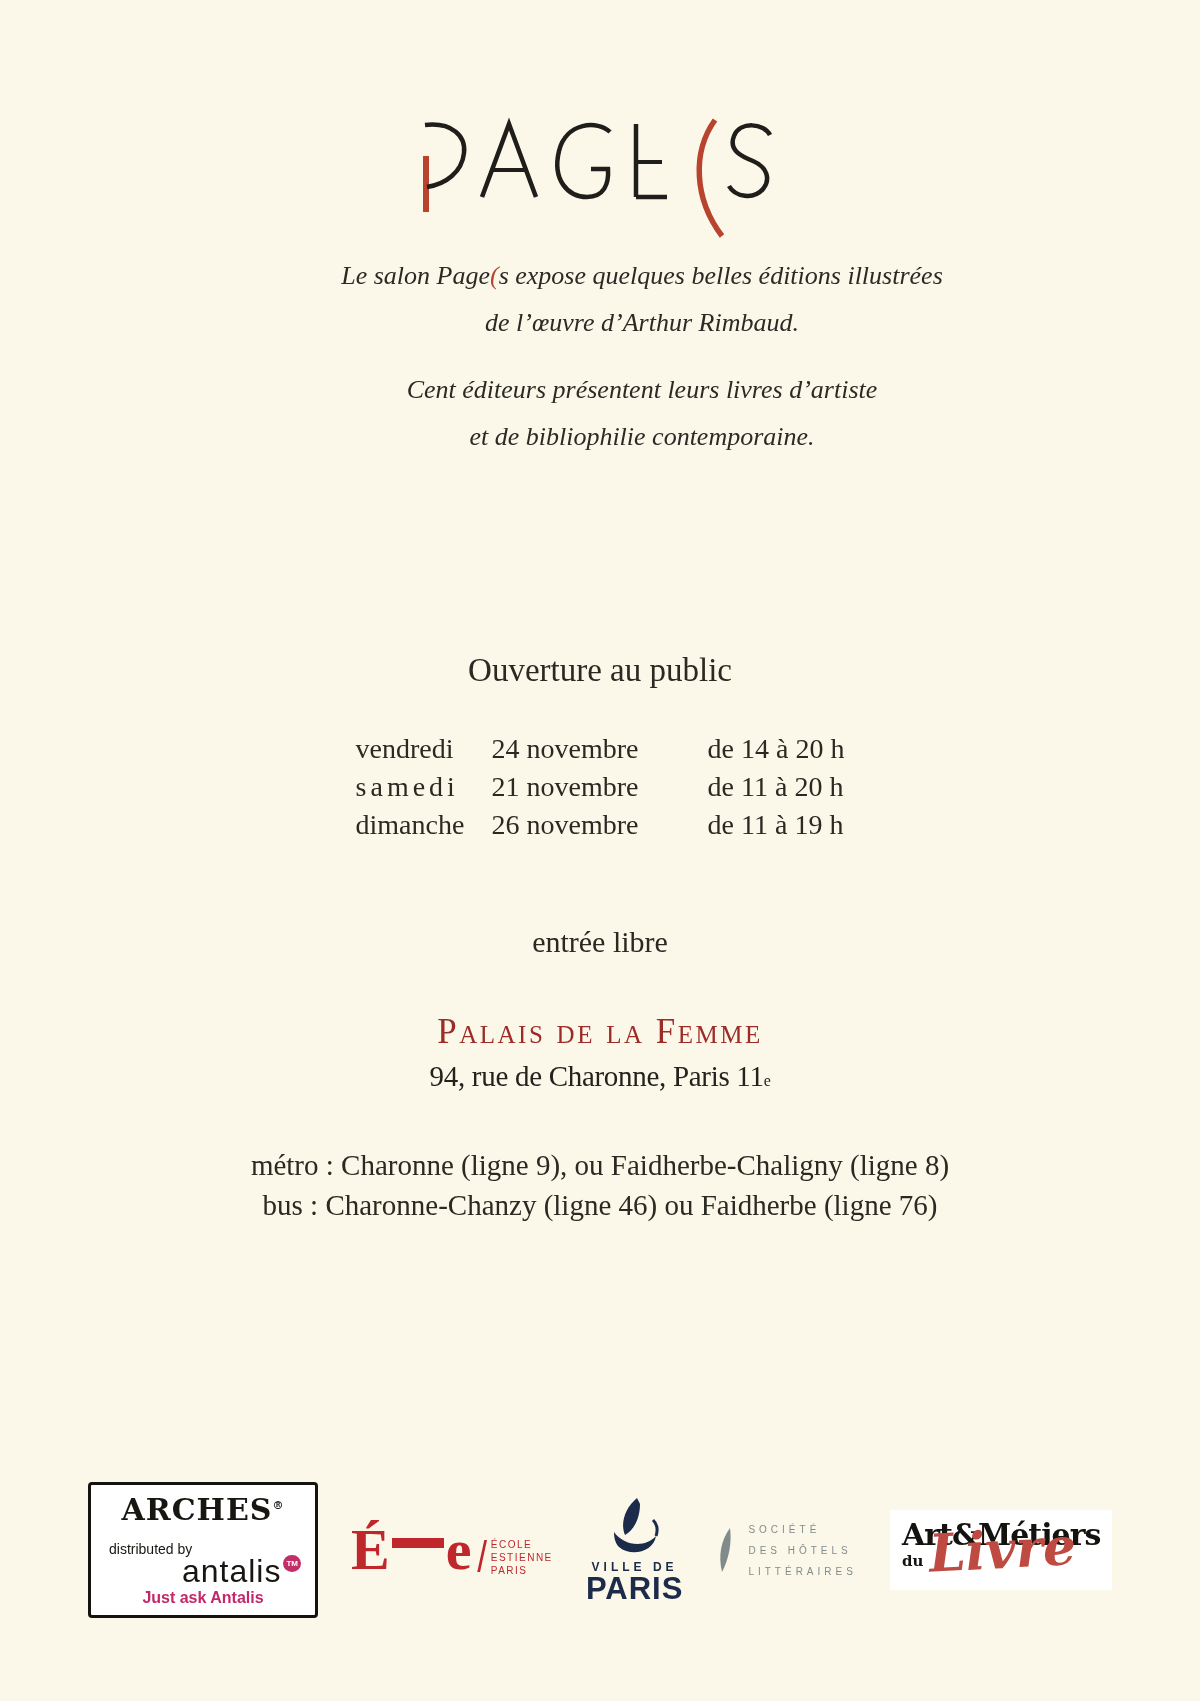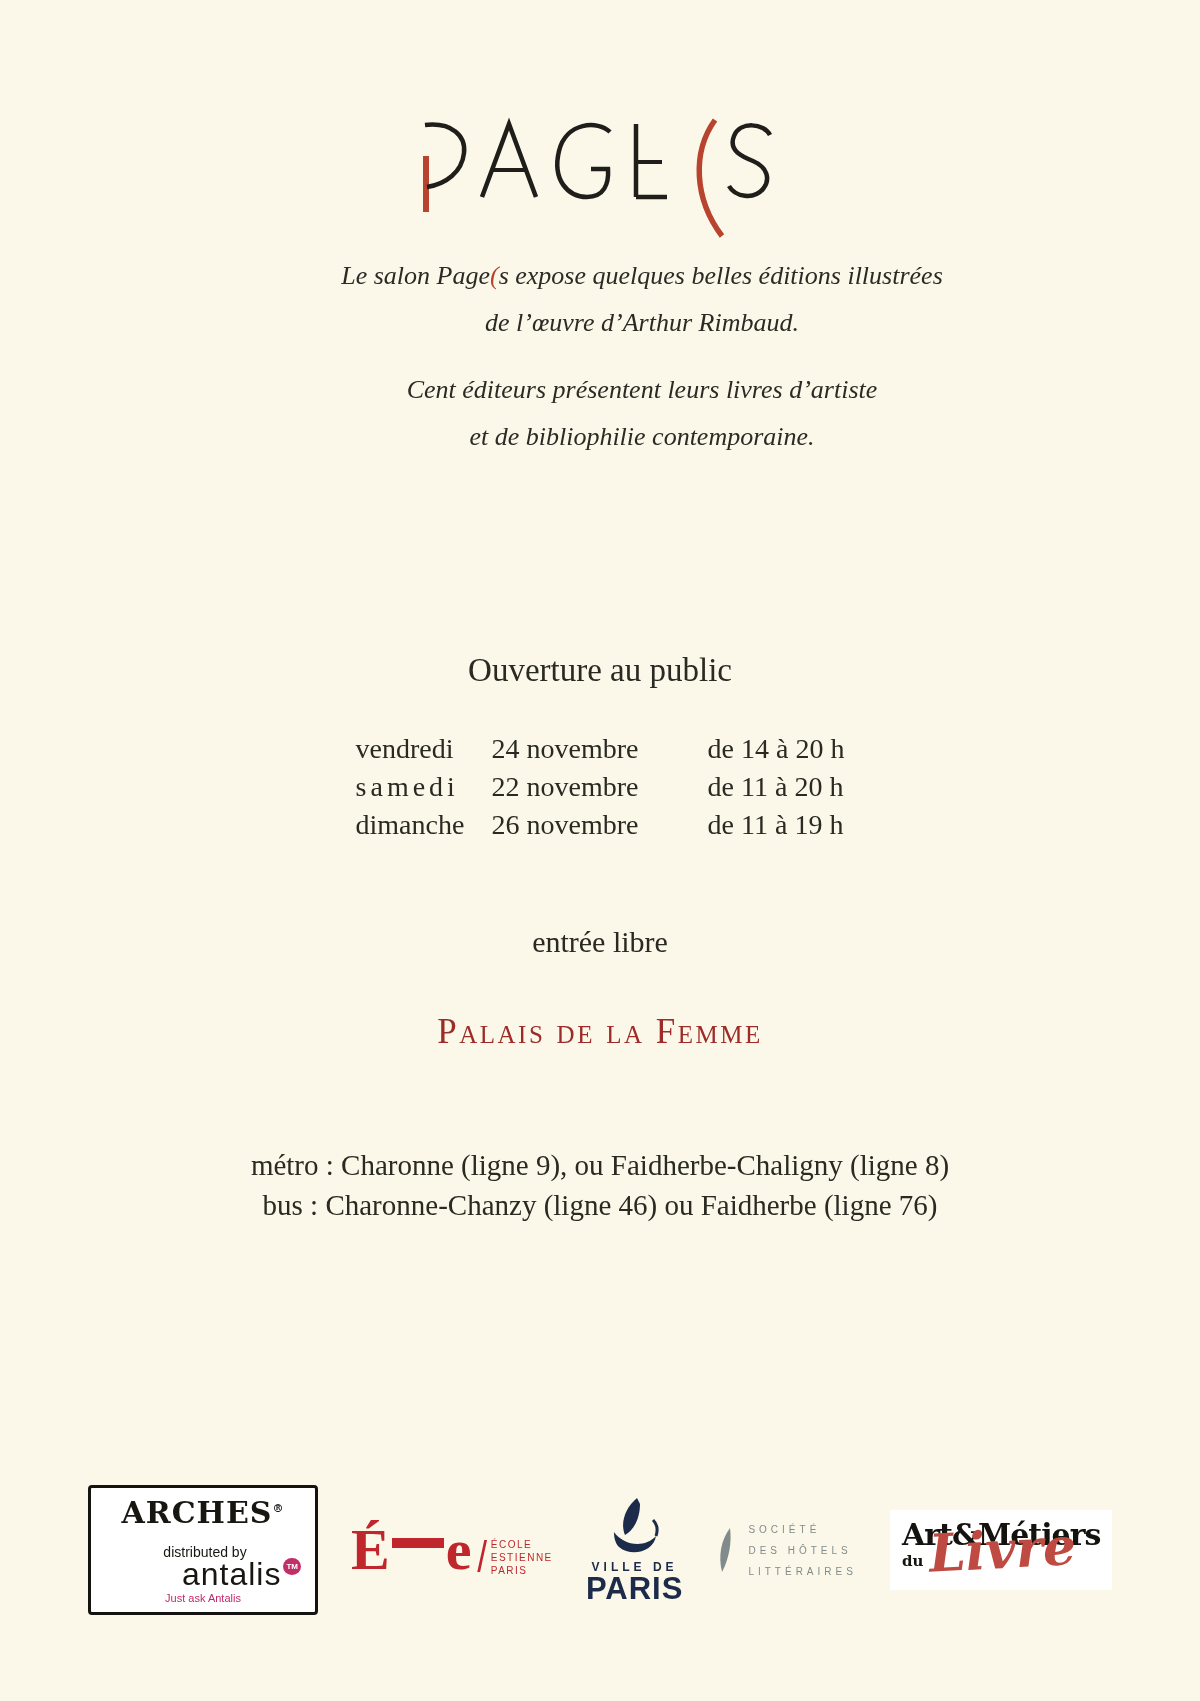--- a/index.html
+++ b/index.html
@@ -81,31 +81,31 @@
   }
   .arches-word {
     font-family: "DejaVu Serif", serif;
     font-weight: bold;
     font-size: 30px;
     letter-spacing: 1px;
     color: #181610;
     line-height: 30px;
   }
   .arches-reg { font-size: 11px; vertical-align: super; }
-  .arches-dist { font-size: 14px; color: #181610; text-align: center; margin: 16px 0 0 4px; line-height: 16px; }
+  .arches-dist { font-size: 14px; color: #181610; text-align: left; margin: 16px 0 0 4px; line-height: 16px; }
   .antalis-line { text-align: right; margin-top: -2px; }
   .antalis-word { font-size: 32px; color: #181610; letter-spacing: 1px; line-height: 32px; }
   .antalis-tm {
     display: inline-block;
     background: #C22E68; color: #fff;
     font-size: 8px; font-weight: bold;
     padding: 4px 3px; border-radius: 50%;
     vertical-align: top; margin-left: 2px;
   }
-  .arches-tagline { font-size: 11px; font-weight: normal; color: #C2286A; margin-top: 2px; }
+  .arches-tagline { font-size: 16px; font-weight: bold; color: #C2286A; margin-top: 2px; }
 
   
   .estienne { display: flex; align-items: flex-end; color: #C0272D; }
   .est-main { display: flex; align-items: center; font-family: "Liberation Serif", serif; font-weight: bold; }
   .est-E { font-size: 58px; line-height: 52px; }
   .est-dash { display: inline-block; width: 52px; height: 10px; background: #C0272D; margin: 0 2px 14px 2px; }
   .est-e { font-size: 58px; line-height: 52px; }
   .est-side { display: flex; align-items: center; margin: 0 0 -6px 4px; }
   .est-slash { font-size: 44px; font-family: "Liberation Sans", sans-serif; font-weight: 300; transform: scaleX(0.8); }
   .est-school { font-family: "Liberation Sans", sans-serif; font-size: 10px; font-weight: normal; letter-spacing: 1.5px; line-height: 13px; margin-left: 3px; }
@@ -175,34 +175,35 @@
 
   <div class="block hours-block">
     <div class="hours">
       <div class="hrow">
         <span class="day">vendredi</span>
         <span class="hdate">24 novembre</span>
         <span class="htime">de 14 à 20 h</span>
       </div>
       <div class="hrow">
         <span class="day">samedi</span>
-        <span class="hdate">22 novembre</span>
+        <span class="hdate">21 novembre</span>
         <span class="htime">de 11 à 20 h</span>
       </div>
       <div class="hrow">
         <span class="day">dimanche</span>
         <span class="hdate">26 novembre</span>
         <span class="htime">de 11 à 19  h</span>
       </div>
     </div>
   </div>
 
   <div class="block entree">entrée libre</div>
 
   <div class="block palais">Palais de la Femme</div>
+  <div class="block address"><span>94, rue de Charonne, Paris 11</span><span class="arrdt">e</span></div>
 
   <div class="block transit">
     <div>métro : Charonne (ligne 9), ou Faidherbe-Chaligny (ligne 8)</div>
     <div>bus : Charonne-Chanzy (ligne 46) ou Faidherbe (ligne 76)</div>
   </div>
 
   <div class="block sponsors">
 
     <div class="arches-box">
       <div class="arches-word"><span>ARCHES</span><span class="arches-reg">®</span></div>

